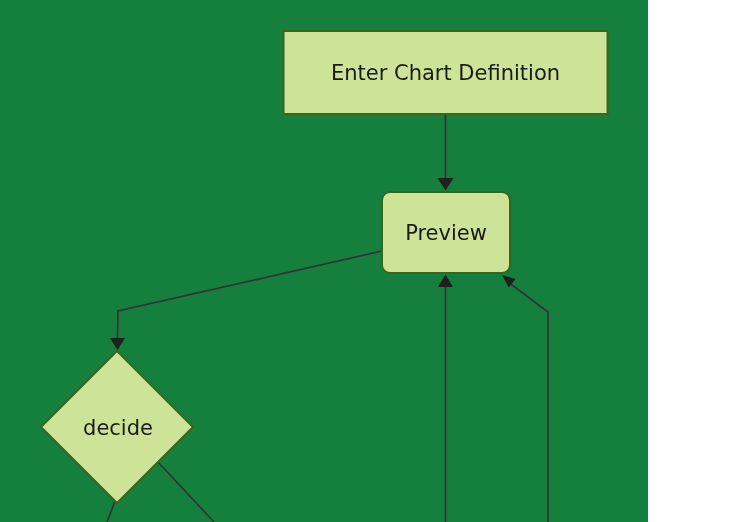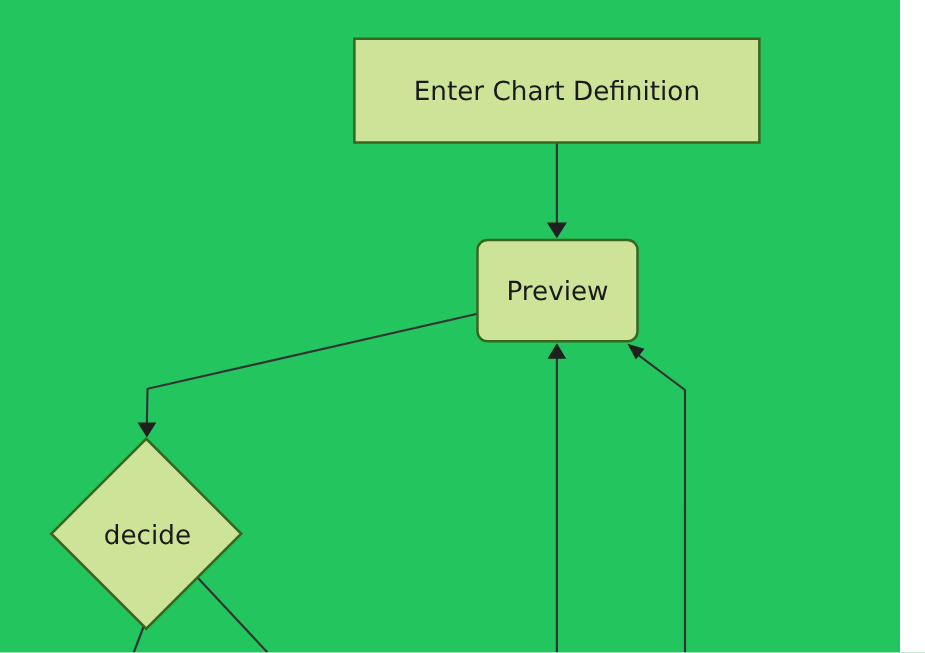--- a/index.html
+++ b/index.html
@@ -3,23 +3,23 @@
 <meta charset="utf-8">
 <style>
   html, body {
     margin: 0;
     padding: 0;
     background: #ffffff;
     font-family: "DejaVu Sans", "Liberation Sans", sans-serif;
   }
   .canvas {
     position: relative;
-    width: 720px;
+    width: 648px;
     height: 522px;
-    background: #22c55e;
+    background: #15803d;
     overflow: hidden;
   }
   svg.flowchart {
     display: block;
     width: 740px;
     height: 522px;
   }
   .edge {
     fill: none;
     stroke: #333333;

